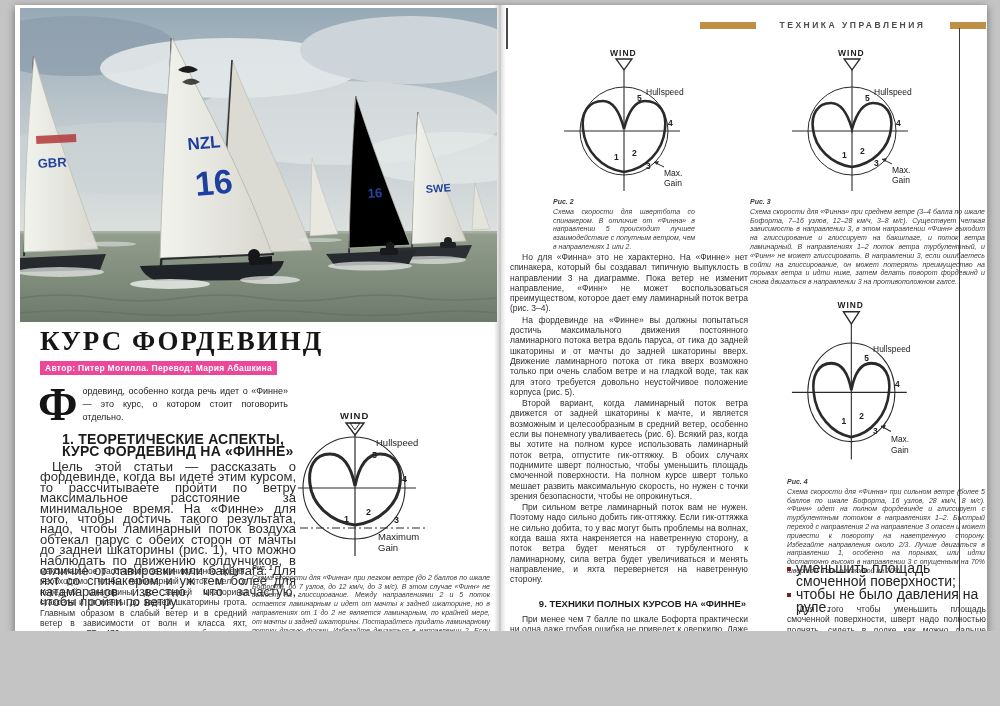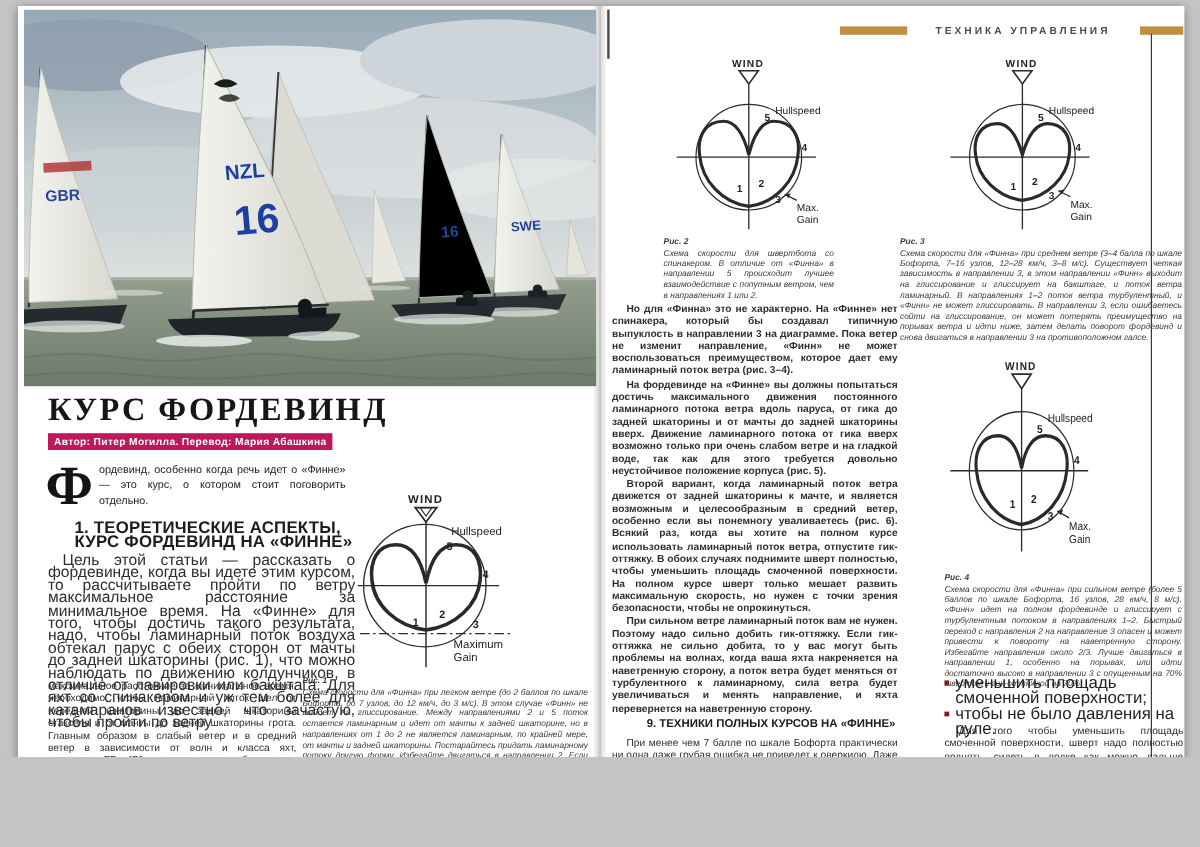--- a/index.html
+++ b/index.html
@@ -14,21 +14,21 @@
   .hdr-bar-left{left:700px;top:22px;width:56px;}
   .hdr-bar-right{left:950px;top:22px;width:36px;}
   .hdr-label{position:absolute;left:760px;top:20px;width:185px;text-align:center;
              font-size:8.5px;font-weight:bold;letter-spacing:2.5px;color:#4c4c4c;}
   .vline-right{position:absolute;left:959px;top:28px;width:1.4px;height:645px;background:#3a3a3a;}
   .vline-guttertop{position:absolute;left:506px;top:8px;width:1.6px;height:41px;background:#4a4a4a;}
   
   .photo{position:absolute;left:20px;top:8px;width:477px;height:314px;}
   .title{position:absolute;left:40px;top:326px;margin:0;font-family:"Liberation Serif",serif;
          font-weight:700;font-size:27px;letter-spacing:2px;color:#161616;}
-  .byline{position:absolute;left:40px;top:361px;background:#be185d;color:#ffffff;
+  .byline{position:absolute;left:40px;top:361px;background:#ec4899;color:#ffffff;
           font-size:8.5px;font-weight:bold;padding:2px 5px;letter-spacing:.3px;}
   .lead{position:absolute;left:38px;top:385px;width:250px;font-size:9px;line-height:13px;
         text-align:justify;color:#222;}
   .dropcap{float:left;font-family:"Liberation Serif",serif;font-weight:bold;font-size:46px;
            line-height:40px;padding-right:5px;color:#141414;}
   .h1{position:absolute;left:62px;top:434px;font-size:14px;font-weight:bold;line-height:11.5px;
       color:#1c1c1c;letter-spacing:.2px;}
   .body-upper{position:absolute;left:40px;top:462px;width:256px;font-size:13px;line-height:10.4px;
               text-align:justify;color:#2e2e2e;text-indent:12px;}
   .body-lower{position:absolute;left:40px;top:566px;width:207px;font-size:8.5px;line-height:10.4px;
@@ -41,21 +41,21 @@
   .cap{position:absolute;font-size:7px;line-height:8.8px;font-style:italic;color:#3a3a3a;
        text-align:justify;}
   .cap-label{font-weight:bold;font-style:italic;margin-bottom:1px;}
   .cap1{left:252px;top:564px;width:238px;}
   .cap2{left:553px;top:198px;width:142px;}
   .cap3{left:750px;top:198px;width:235px;}
   .cap4{left:787px;top:478px;width:198px;}
   
   .maintext{position:absolute;left:510px;top:252px;width:238px;}
   .maintext p{margin:0 0 1px 0;font-size:8.5px;line-height:10.3px;text-align:justify;
-              text-indent:12px;color:#2e2e2e;font-weight:bold;}
+              text-indent:12px;color:#2e2e2e;}
   .h2{position:absolute;left:510px;top:598px;width:265px;text-align:center;font-size:9.5px;
       font-weight:bold;color:#1c1c1c;}
   .sec2-intro{position:absolute;left:510px;top:614px;width:238px;font-size:8.5px;line-height:10.3px;
               text-align:justify;text-indent:12px;color:#2e2e2e;}
   .bullets{position:absolute;left:787px;top:562px;width:200px;}
   .bullet-row{display:flex;align-items:flex-start;font-size:14px;line-height:13px;color:#222;}
   .blt{width:4px;height:4px;background:#7a2020;margin:4.5px 5px 0 0;flex:none;}
   .closing{position:absolute;left:787px;top:604px;width:199px;font-size:8.5px;line-height:10.4px;
            text-align:justify;text-indent:12px;color:#2e2e2e;}
   

